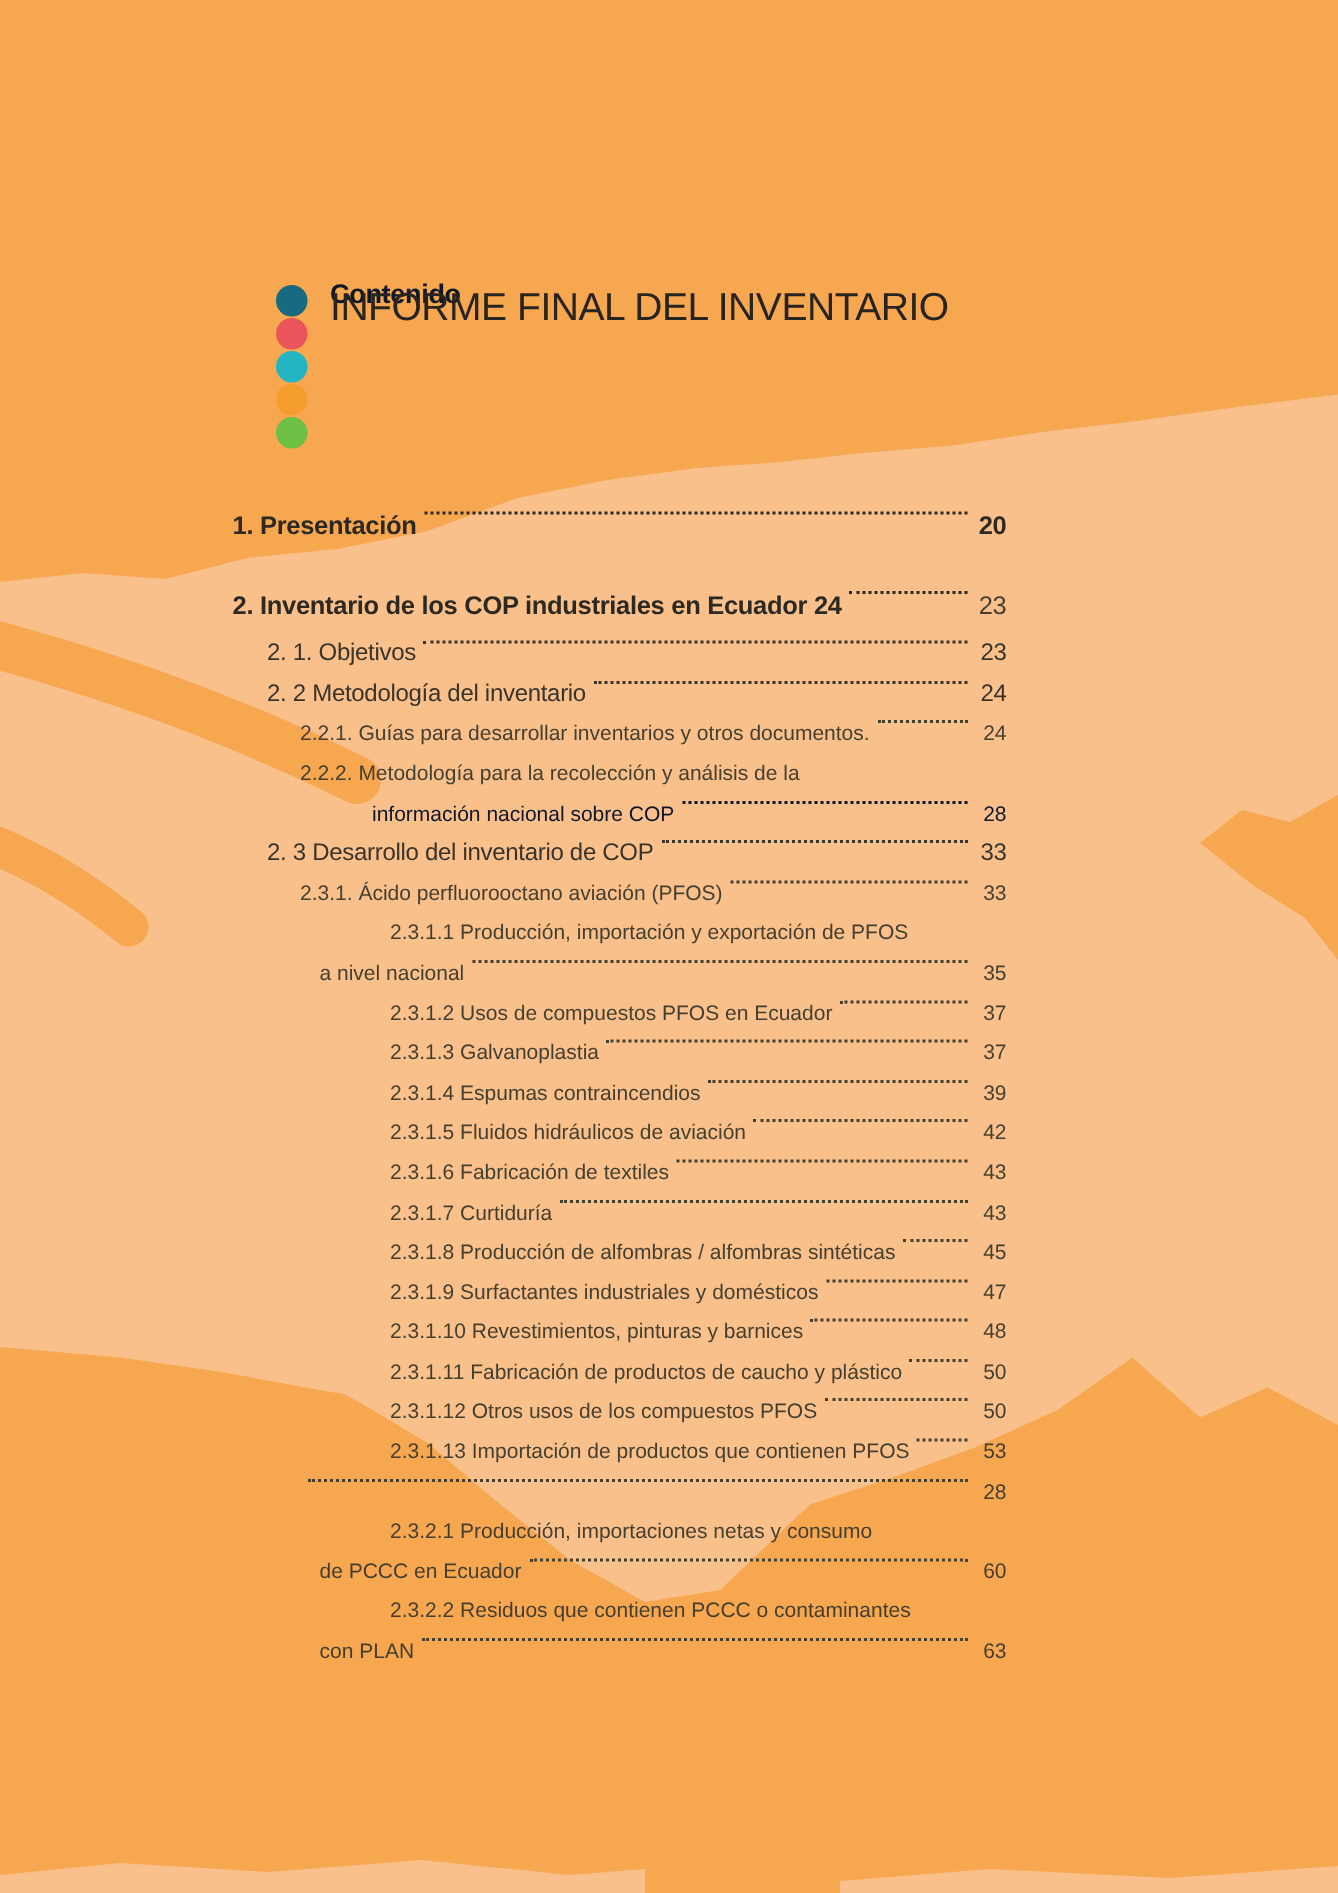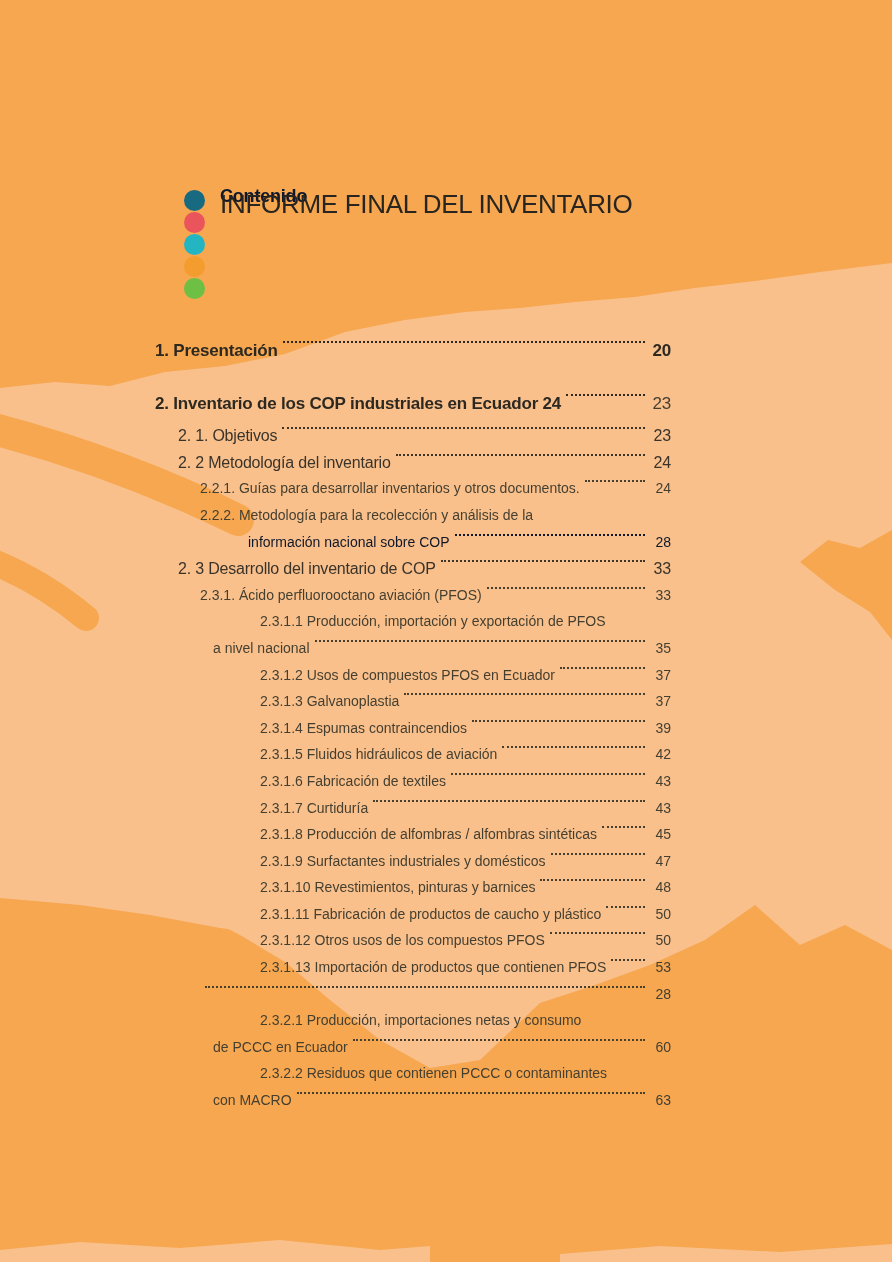--- a/index.html
+++ b/index.html
@@ -219,19 +219,19 @@
       </div>
       <div class="row lvc4">
         <span>de PCCC en Ecuador</span>
         <span class="leader"></span>
         <span class="page">60</span>
       </div>
       <div class="row lv4">
         <span>2.3.2.2 Residuos que contienen PCCC o contaminantes</span>
       </div>
       <div class="row lvc4">
-        <span>con MACRO</span>
+        <span>con PLAN</span>
         <span class="leader"></span>
         <span class="page">63</span>
       </div>
     </div>
 
 </div>
 
 </body></html>

